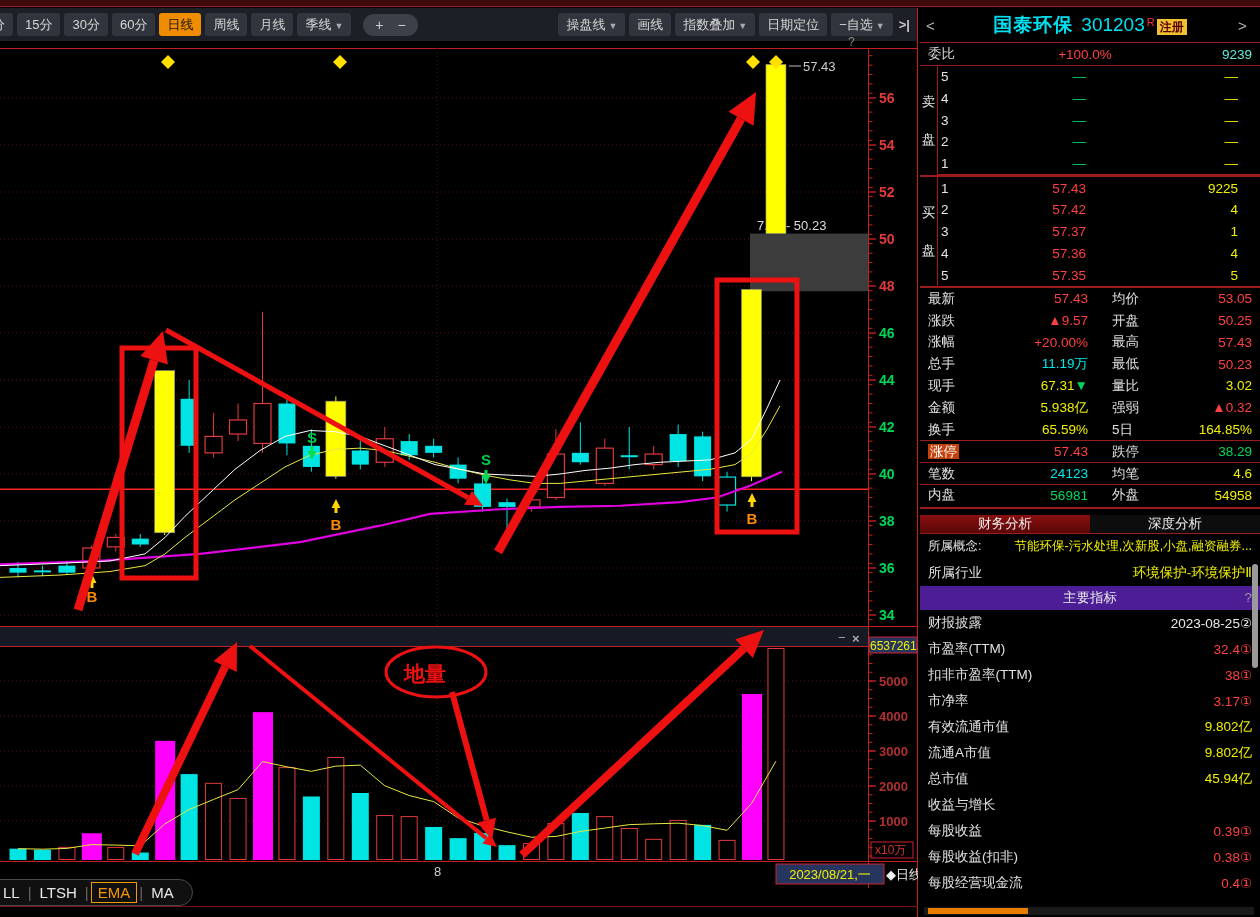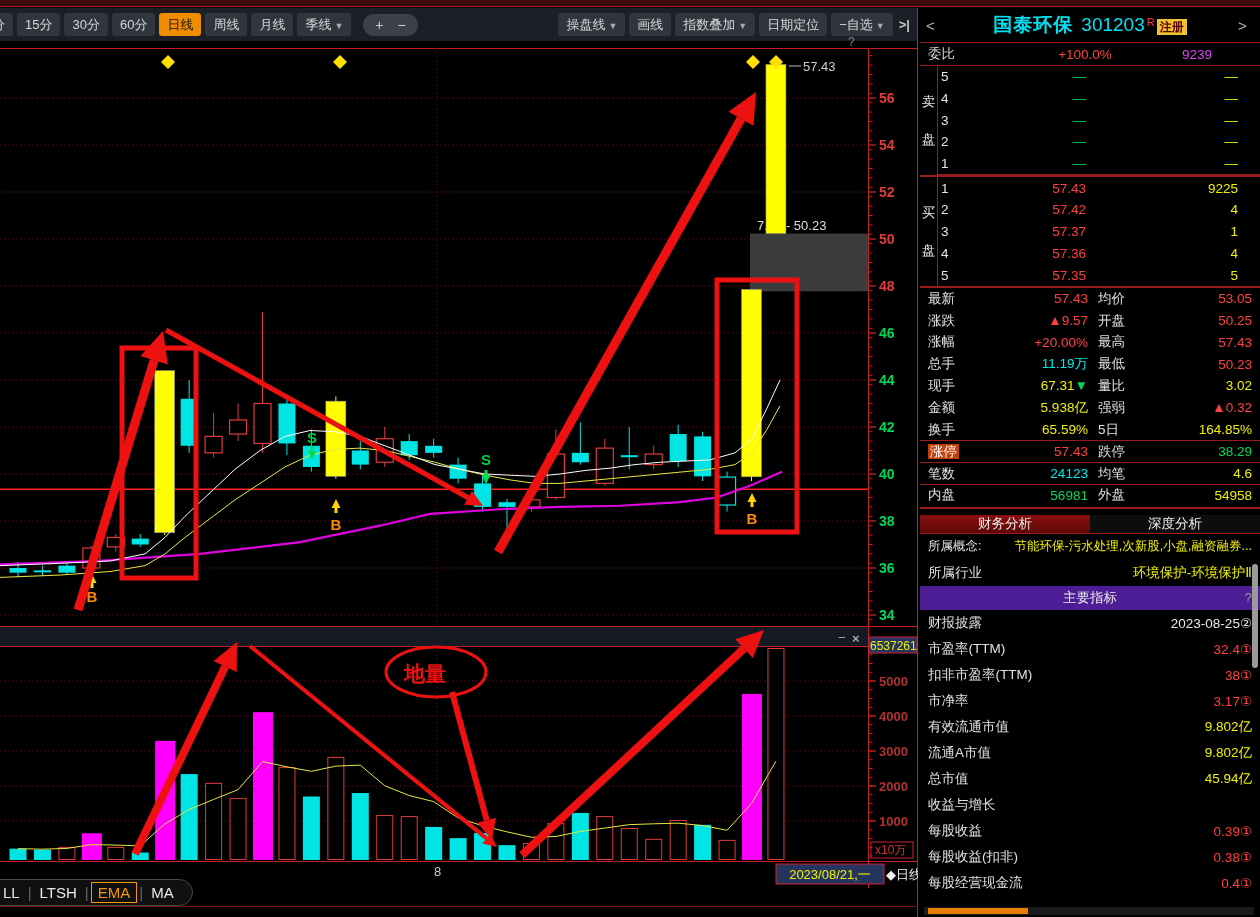--- a/index.html
+++ b/index.html
@@ -32,34 +32,34 @@
   .p-title { flex:1; text-align:center; }
   .stock-name { color:#00e0f0; font-size:19px; font-weight:bold; letter-spacing:1px;}
   .stock-code { color:#00e0f0; font-size:19px; margin-left:8px; }
   .r-mark { color:#ff3333; font-size:11px; vertical-align:super; margin-left:2px; }
   .reg-badge { background:#f0c232; color:#5a0000; font-size:12px; padding:1px 3px;
                margin-left:2px; font-weight:bold; }
   .weibi-row { height:23px; display:flex; align-items:center; padding:0 8px;
                border-bottom:1px solid #9b1a1a; }
   .weibi-row .lb { width:60px; }
   .weibi-row .val { flex:1; text-align:center; color:#ff4040; }
-  .weibi-row .num { width:70px; text-align:left; color:#d946ef; }
+  .weibi-row .num { width:70px; text-align:right; color:#5eead4; }
   .book { border-bottom:2px solid #9b1a1a; display:flex; }
   .book-side { width:18px; display:flex; flex-direction:column; justify-content:center;
                align-items:center; gap:20px; color:#e5e5e5; border-right:1px solid #9b1a1a;}
   .book-rows { flex:1; }
   .brow { height:21.7px; display:flex; align-items:center; }
   .brow .n { width:18px; padding-left:3px; color:#e5e5e5; }
   .brow .p { width:130px; text-align:right; }
   .brow .v { flex:1; text-align:right; padding-right:22px; }
   .sellrows { border-bottom:1px solid #9b1a1a; }
   .stat-row { height:21.8px; display:flex; align-items:center; padding:0 8px; }
   .stat-row .l { width:58px; color:#e0e0e0; white-space:nowrap;}
   .stat-row .v1 { flex:1; text-align:right; }
-  .stat-row .l2 { width:52px; padding-left:10px; color:#e0e0e0; white-space:nowrap;}
+  .stat-row .l2 { width:52px; padding-left:24px; color:#e0e0e0; white-space:nowrap;}
   .stat-row .v2 { flex:1.1; text-align:right; }
   .stat-row.bt { border-top:1px solid #9b1a1a; }
   .lab-hl { background:#c2410c; color:#fff; padding:0 2px; }
   .c-red { color:#ff4040; } .c-green { color:#00d75a; } .c-yellow { color:#f0f000; }
   .c-cyan { color:#00e8e8; } .c-white { color:#e8e8e8; } .c-orange { color:#ff9900; }
   .tabs { display:flex; height:27px; border-top:2px solid #9b1a1a; border-bottom:1px solid #9b1a1a; margin-top:1px;align-items:flex-end;}
   .tab { flex:1; display:flex; align-items:center; justify-content:center;
          color:#eee; cursor:pointer; background:#0d0d0d; }
   .tab.active { background:linear-gradient(#8a0f0f,#5a0707); }
   .irow { height:26px; display:flex; align-items:center; padding:0 8px; }

